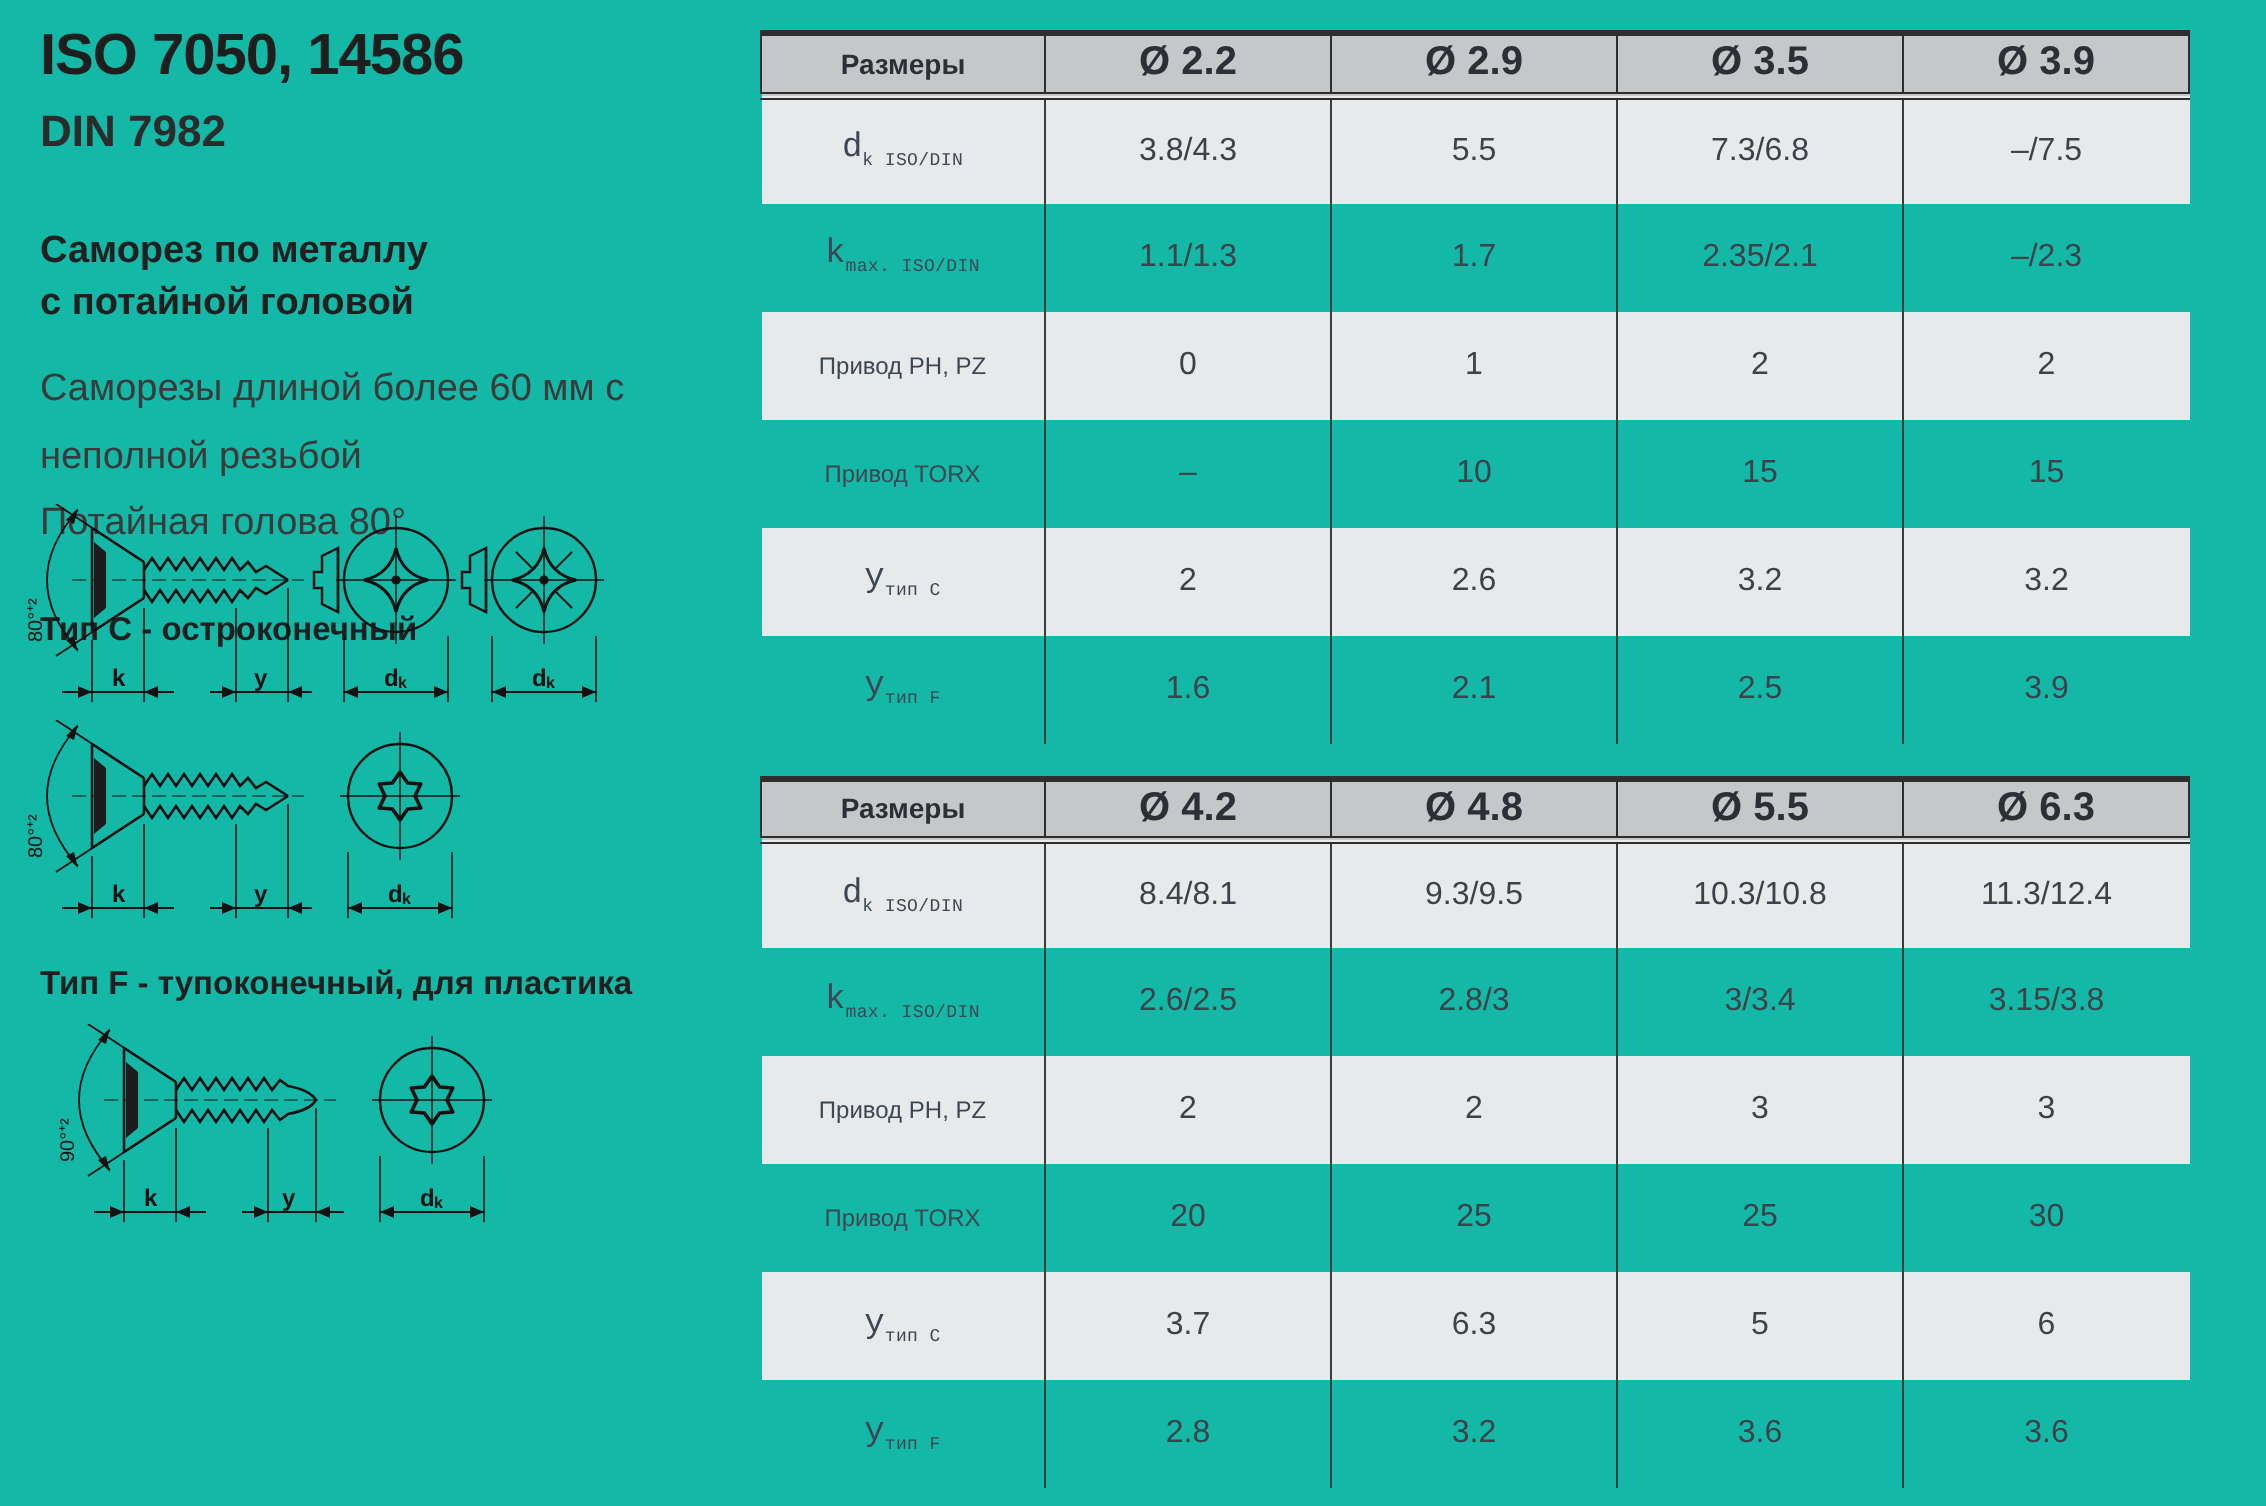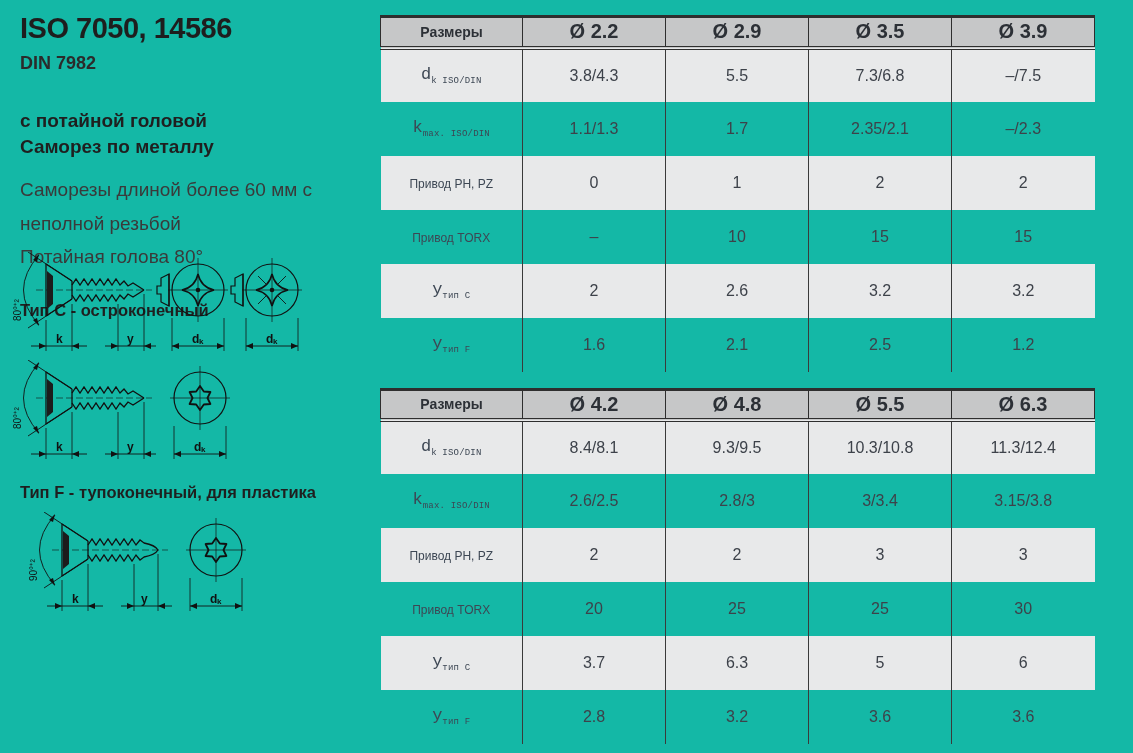--- a/index.html
+++ b/index.html
@@ -3,21 +3,21 @@
 <meta charset="utf-8">
 <style>
   * { margin:0; padding:0; box-sizing:border-box; }
   html,body { background:#ffffff; }
   body { font-family:"Liberation Sans", sans-serif; color:#2d3138; }
   .page { position:relative; width:1133px; height:753px; background:#14b8a6; overflow:hidden; }
 
   
   .left { position:absolute; left:20px; top:12px; width:350px; }
   .title { font-size:29px; font-weight:bold; color:#1e1e1e; letter-spacing:-0.5px; }
-  .std   { font-size:18px; font-weight:bold; color:#2b2b2b; margin-top:8px; }
+  .std   { font-size:22px; font-weight:bold; color:#2b2b2b; margin-top:8px; }
   .pname { font-size:19px; font-weight:bold; color:#1f1f1f; line-height:1.35; margin-top:34px; }
   .desc  { font-size:19px; color:#3a3a3a; line-height:1.75; margin-top:14px; }
   .type-head { font-size:16.5px; font-weight:bold; color:#1f1f1f; }
   .th-c { margin-top:28px; }
   .th-f { position:absolute; left:20px; top:483px; }
   .drawA { position:absolute; left:6px;  top:252px; }
   .drawB { position:absolute; left:6px;  top:360px; }
   .drawC { position:absolute; left:22px; top:512px; }
   svg { display:block; }
   .dim-lbl { font-size:12px; font-weight:bold; fill:#111; }
@@ -198,22 +198,22 @@
     </symbol>
   </defs>
 </svg>
 
 <div class="page">
 
   <div class="left">
     <div class="title">ISO 7050, 14586</div>
     <div class="std">DIN 7982</div>
     <div class="pname">
+      <div>Саморез по металлу</div>
       <div>с потайной головой</div>
-      <div>Саморез по металлу</div>
     </div>
     <div class="desc">
       <div>Саморезы длиной более 60 мм с неполной резьбой</div>
       <div>Потайная голова 80°</div>
     </div>
     <div class="type-head th-c">Тип C - остроконечный</div>
   </div>
 
   <div class="type-head th-f">Тип F - тупоконечный, для пластика</div>
 
@@ -286,21 +286,21 @@
           <td>2</td>
           <td>2.6</td>
           <td>3.2</td>
           <td>3.2</td>
         </tr>
         <tr>
           <td><span class="lbl-dim"><span>y</span><sub>тип F</sub></span></td>
           <td>1.6</td>
           <td>2.1</td>
           <td>2.5</td>
-          <td>1.2</td>
+          <td>3.9</td>
         </tr>
       </tbody>
     </table>
 
     <table class="t2">
       <colgroup>
           <col class="c-lbl">
           <col class="c-val">
           <col class="c-val">
           <col class="c-val">

